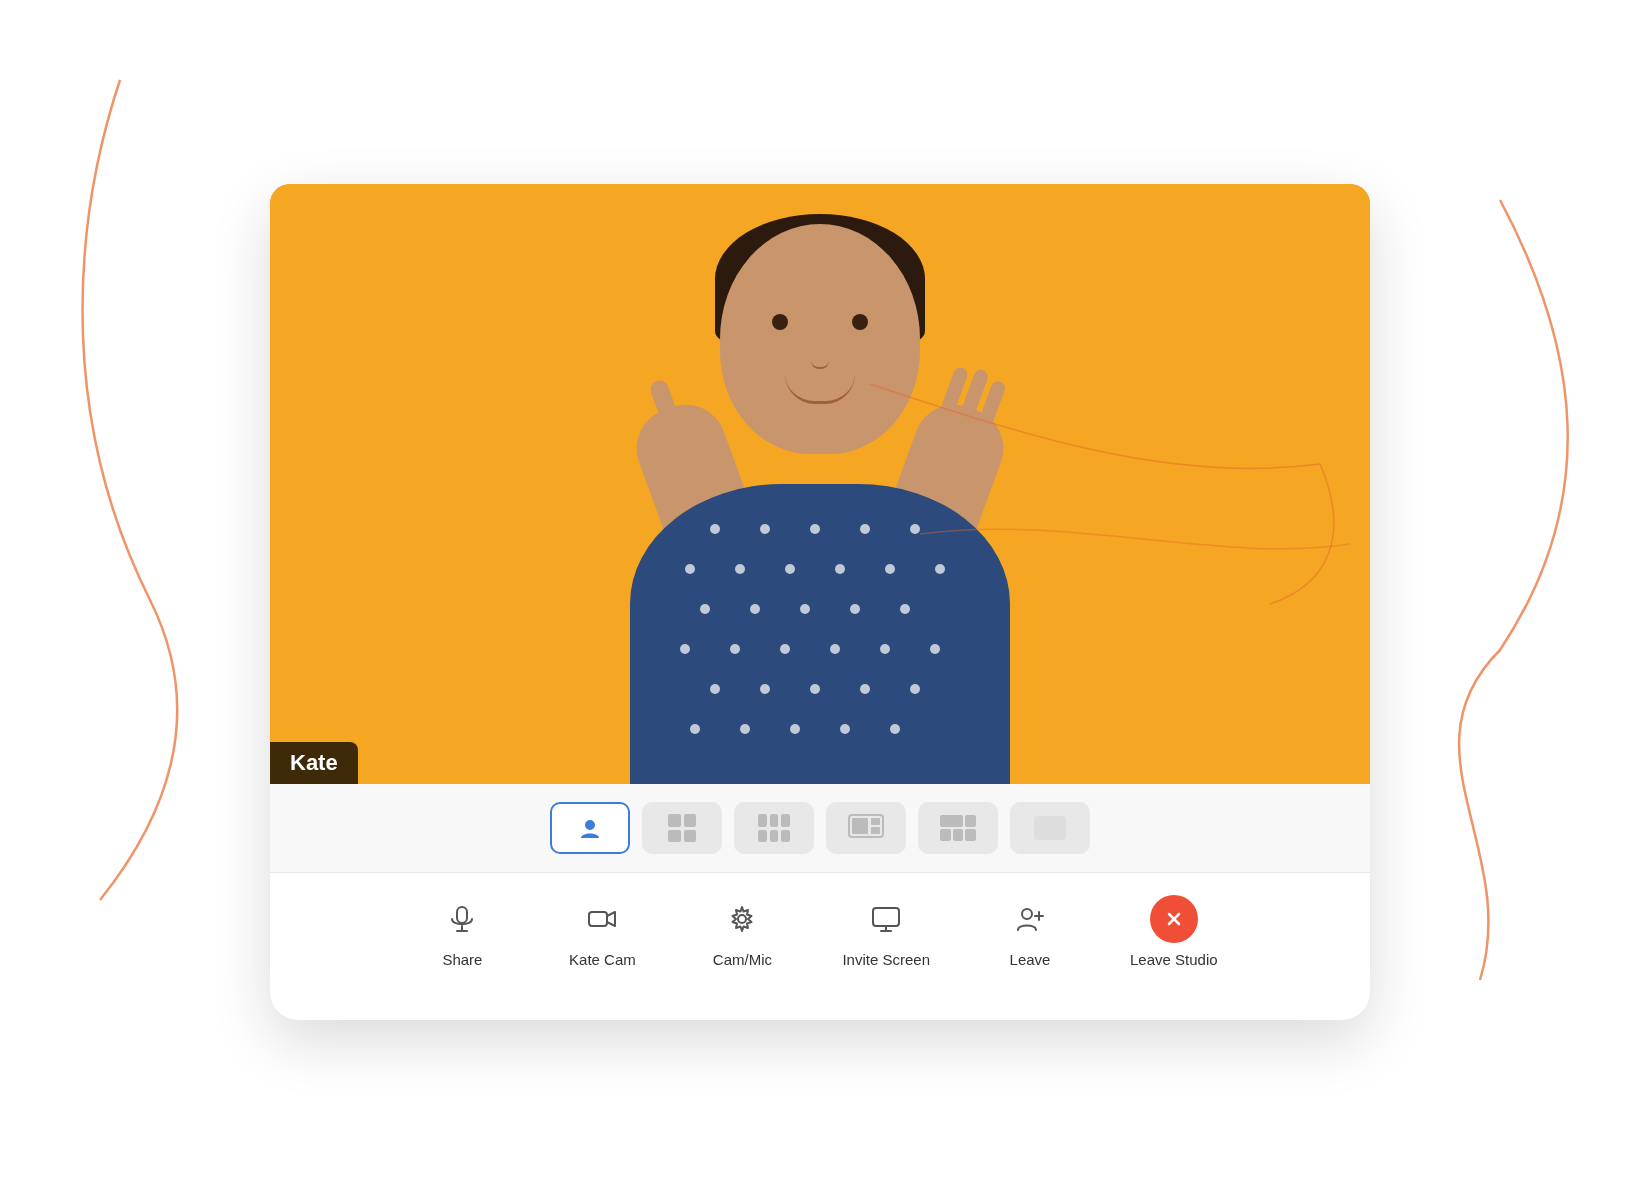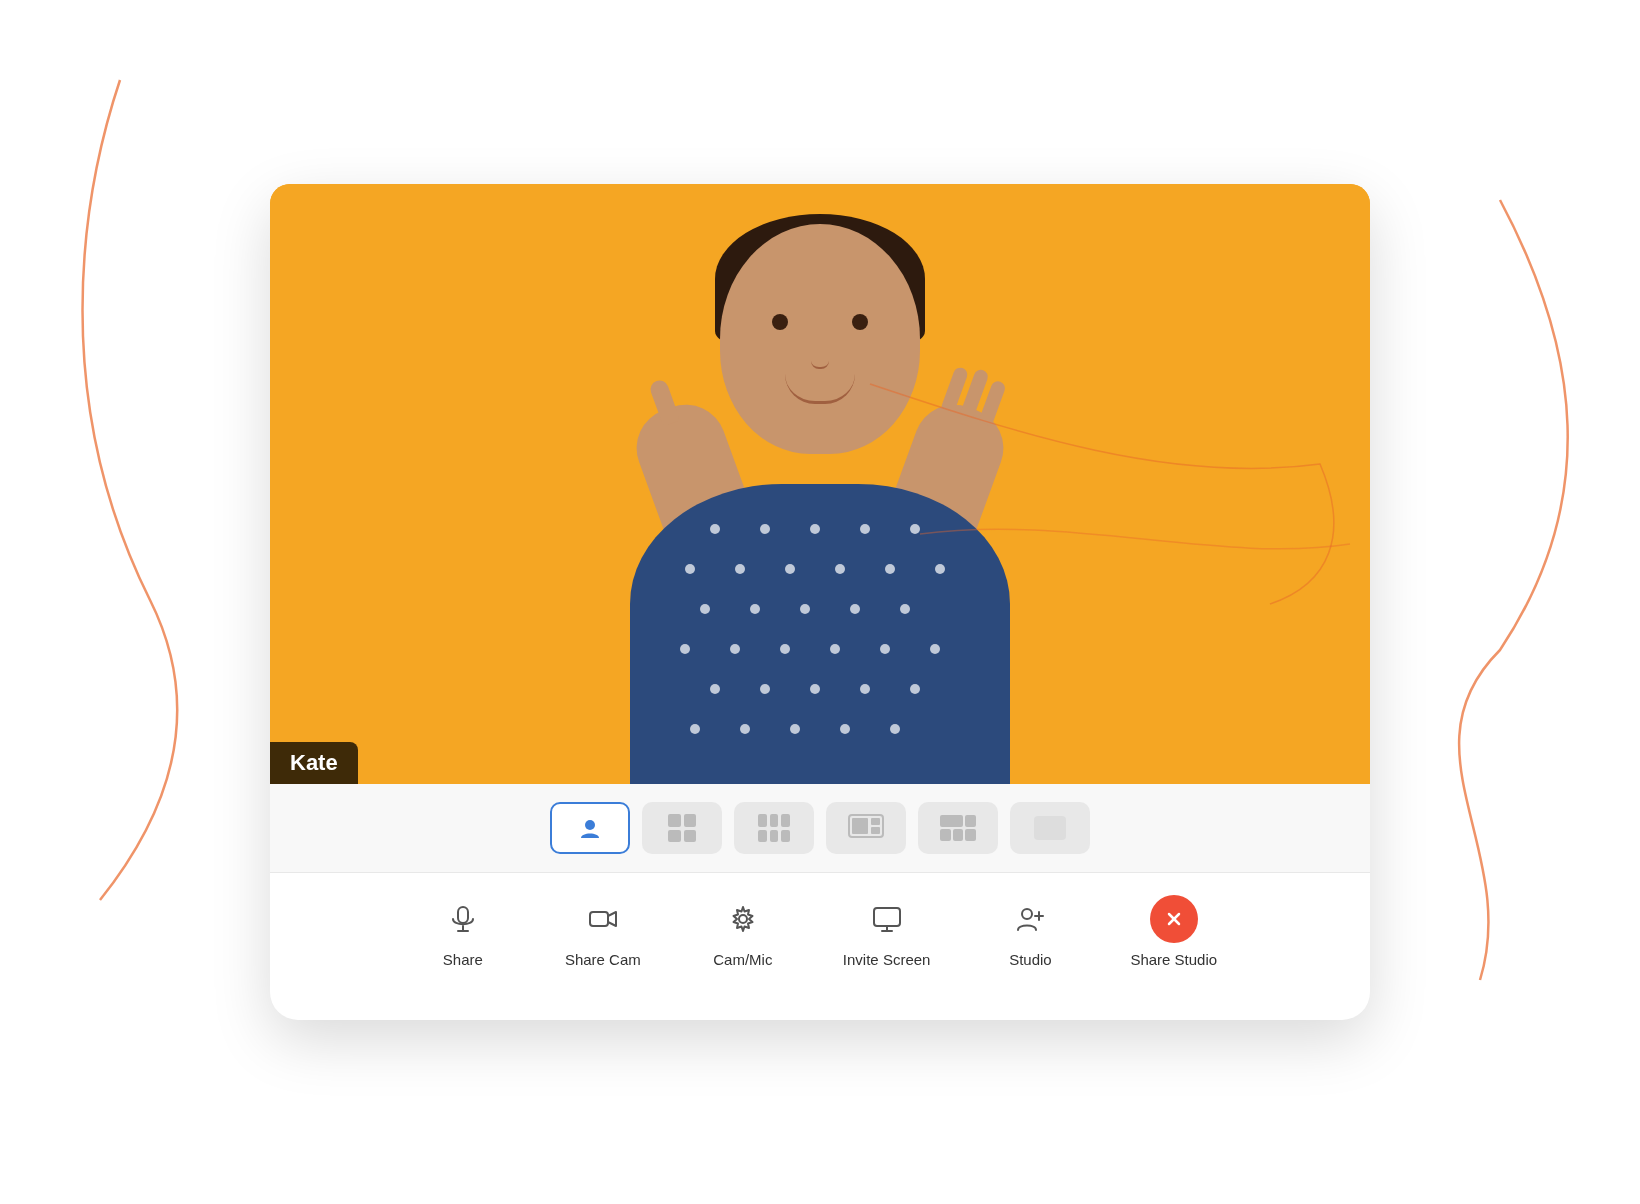--- a/index.html
+++ b/index.html
@@ -413,21 +413,21 @@
       <span class="btn-label">Share</span>
     </div>
 
     <div class="control-btn">
       <div class="icon-wrap">
         <svg class="control-icon" viewBox="0 0 30 30">
           <rect x="2" y="8" width="18" height="14" rx="3" stroke="#555" stroke-width="2" fill="none"></rect>
           <path d="M20 12 L28 8 L28 22 L20 18" stroke="#555" stroke-width="2" fill="none"></path>
         </svg>
       </div>
-      <span class="btn-label">Share Cam</span>
+      <span class="btn-label">Kate Cam</span>
     </div>
 
     <div class="control-btn">
       <div class="icon-wrap">
         <svg class="control-icon" viewBox="0 0 30 30">
           <circle cx="15" cy="15" r="4" stroke="#555" stroke-width="2" fill="none"></circle>
           <path d="M15 3 L16.5 7.5 L21 6 L20 10.5 L24.5 12 L21 15 L24.5 18 L20 19.5 L21 24 L16.5 22.5 L15 27 L13.5 22.5 L9 24 L10 19.5 L5.5 18 L9 15 L5.5 12 L10 10.5 L9 6 L13.5 7.5 Z" stroke="#555" stroke-width="2" fill="none"></path>
         </svg>
       </div>
       <span class="btn-label">Cam/Mic</span>
@@ -446,29 +446,29 @@
 
     <div class="control-btn">
       <div class="icon-wrap">
         <svg class="control-icon" viewBox="0 0 30 30">
           <circle cx="12" cy="10" r="5" stroke="#555" stroke-width="2" fill="none"></circle>
           <path d="M3 26 C3 20, 21 20, 21 26" stroke="#555" stroke-width="2" fill="none"></path>
           <line x1="24" y1="8" x2="24" y2="16" stroke="#555" stroke-width="2"></line>
           <line x1="20" y1="12" x2="28" y2="12" stroke="#555" stroke-width="2"></line>
         </svg>
       </div>
-      <span class="btn-label">Studio</span>
+      <span class="btn-label">Leave</span>
     </div>
 
     <div class="control-btn leave-btn">
       <div class="icon-wrap">
         <div class="icon-circle">
           <svg width="24" height="24" viewBox="0 0 24 24" fill="none" xmlns="http://www.w3.org/2000/svg">
             <line x1="7" y1="7" x2="17" y2="17" stroke="white" stroke-width="2.5" stroke-linecap="round"></line>
             <line x1="17" y1="7" x2="7" y2="17" stroke="white" stroke-width="2.5" stroke-linecap="round"></line>
           </svg>
         </div>
       </div>
-      <span class="btn-label">Share Studio</span>
+      <span class="btn-label">Leave Studio</span>
     </div>
 
   </div>
 </div>
 
 </body></html>

